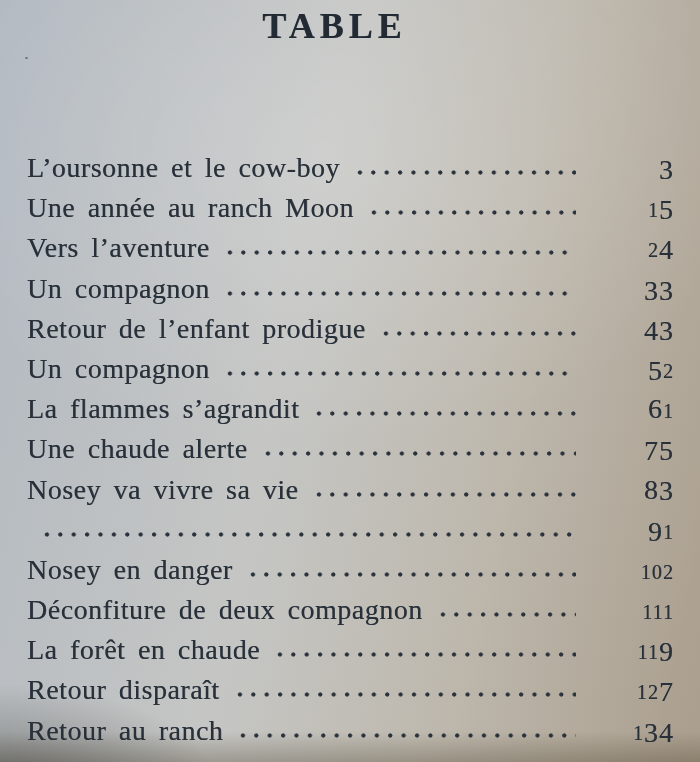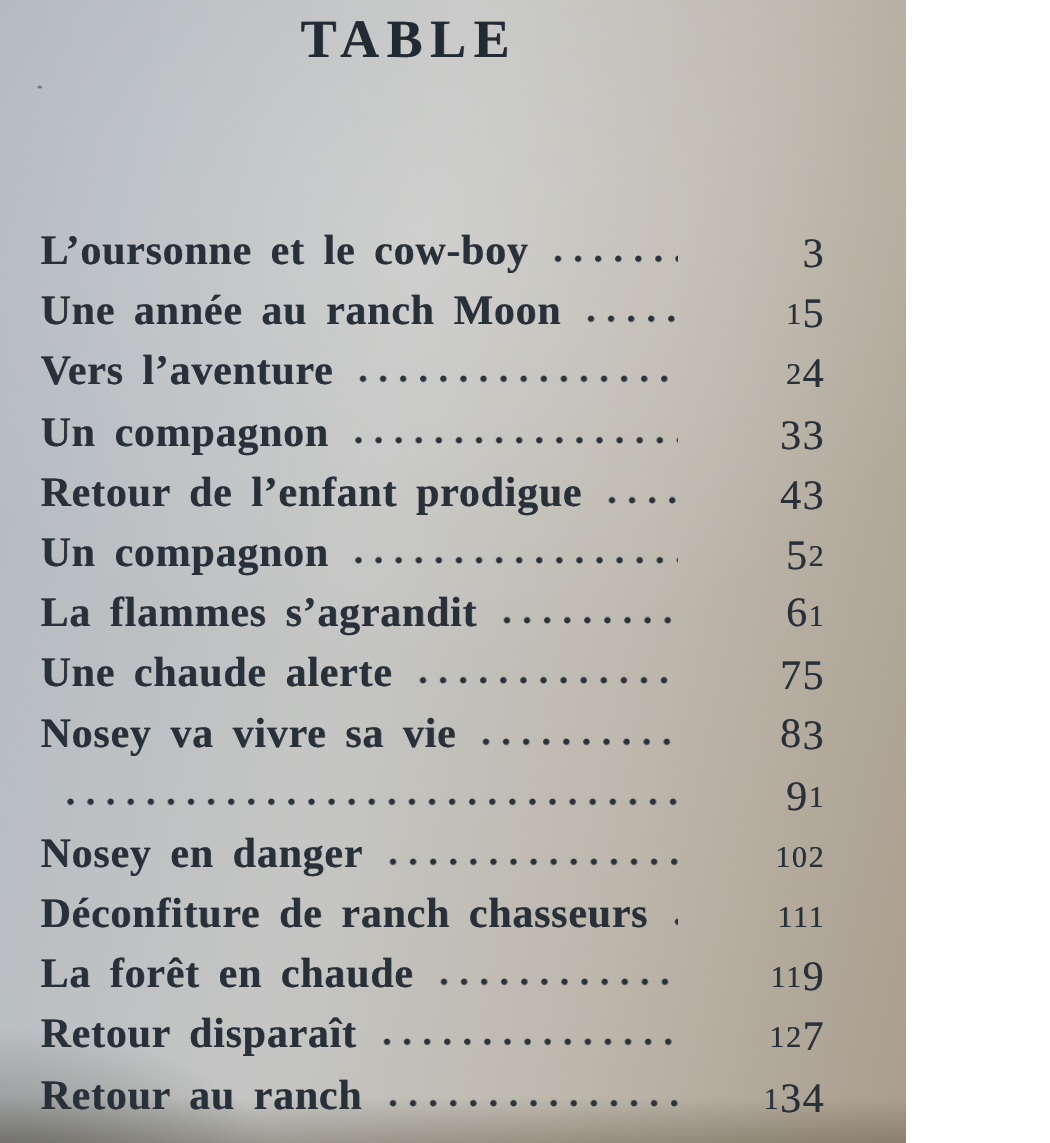--- a/index.html
+++ b/index.html
@@ -3,23 +3,23 @@
 <meta charset="utf-8">
 <style>
   html, body { margin: 0; padding: 0; }
   body {
     width: 700px; height: 762px;
     font-family: "Liberation Serif", "DejaVu Serif", serif;
     overflow: hidden;
   }
   .page {
     position: relative;
-    width: 604px; height: 762px;
+    width: 700px; height: 762px;
     box-sizing: border-box;
-    padding: 0 54px 0 27px;
+    padding: 0 26px 0 27px;
     color: #28303a;
     background:
       radial-gradient(130% 55% at 0% 103%, rgba(42,40,32,.42) 0%, rgba(42,40,32,0) 24%),
       linear-gradient(to top, rgba(72,62,42,.32) 0%, rgba(72,62,42,0) 4%),
       radial-gradient(90% 55% at 46% 20%, rgba(255,255,255,.17) 0%, rgba(255,255,255,0) 70%),
       linear-gradient(102deg, #b2b9c1 0%, #c5c6c4 42%, #bfbab0 66%, #aa9e8d 100%);
   }
   .page-title {
     margin: 0;
     padding-top: 6px;
@@ -40,21 +40,20 @@
     height: 40.2px;
     align-items: flex-start;
     font-size: 28px;
     line-height: 30px;
   }
   .entry-title {
     white-space: nowrap;
     letter-spacing: 0.5px;
     word-spacing: 5px;
     text-shadow: 0.35px 0 0 rgba(40,48,58,.6);
-    font-weight: bold;
   }
   .leader {
     flex: 1;
     height: 30px;
     margin-left: 10px;
     margin-right: 14px;
     background-image: radial-gradient(circle 1.9px at 6px 50%, #2a323c 1.8px, rgba(42,50,60,0) 2.4px);
     background-size: 13.4px 5px;
     background-repeat: repeat-x;
     background-position: 4px 17px;
@@ -131,21 +130,21 @@
       <div class="row">
     <span class="leader"></span>
     <span class="pagenum"><span class="os-desc">9</span><span class="os-small">1</span></span>
   </div>
       <div class="row">
     <span class="entry-title">Nosey en danger</span>
     <span class="leader"></span>
     <span class="pagenum"><span class="os-small">1</span><span class="os-small">0</span><span class="os-small">2</span></span>
   </div>
       <div class="row">
-    <span class="entry-title">Déconfiture de ranch chasseurs</span>
+    <span class="entry-title">Déconfiture de deux compagnon</span>
     <span class="leader"></span>
     <span class="pagenum"><span class="os-small">1</span><span class="os-small">1</span><span class="os-small">1</span></span>
   </div>
       <div class="row">
     <span class="entry-title">La forêt en chaude</span>
     <span class="leader"></span>
     <span class="pagenum"><span class="os-small">1</span><span class="os-small">1</span><span class="os-desc">9</span></span>
   </div>
       <div class="row">
     <span class="entry-title">Retour disparaît</span>

